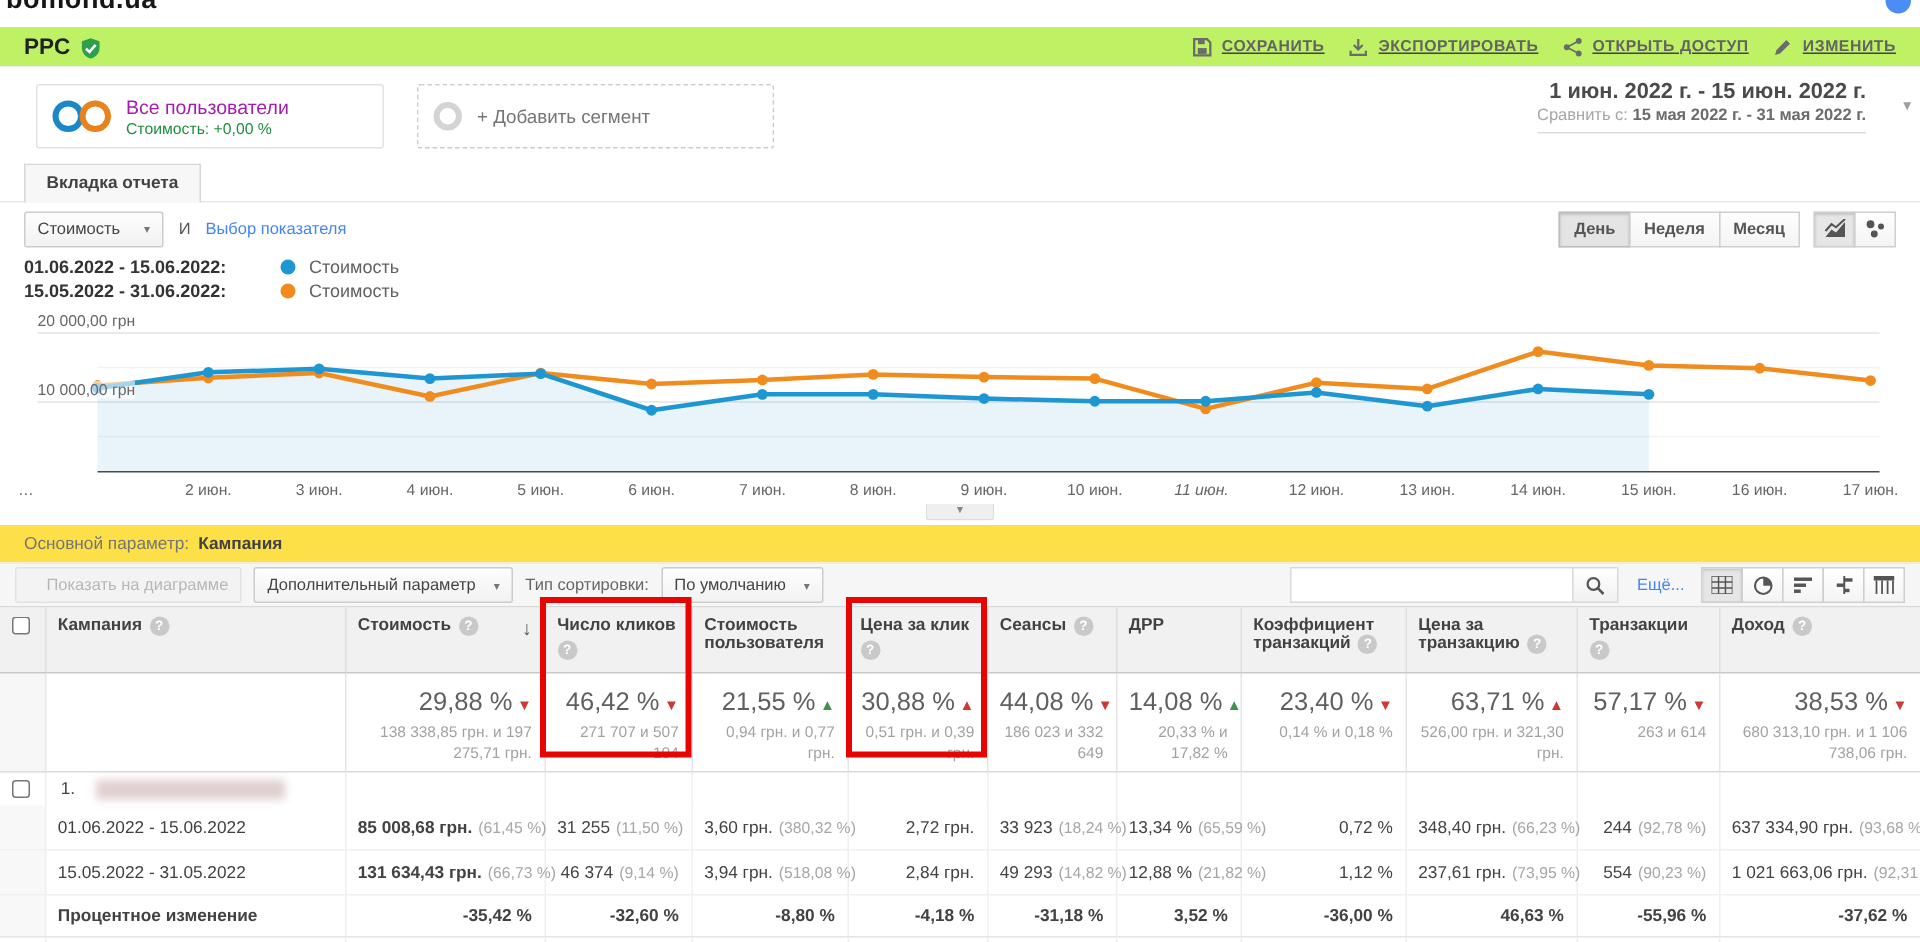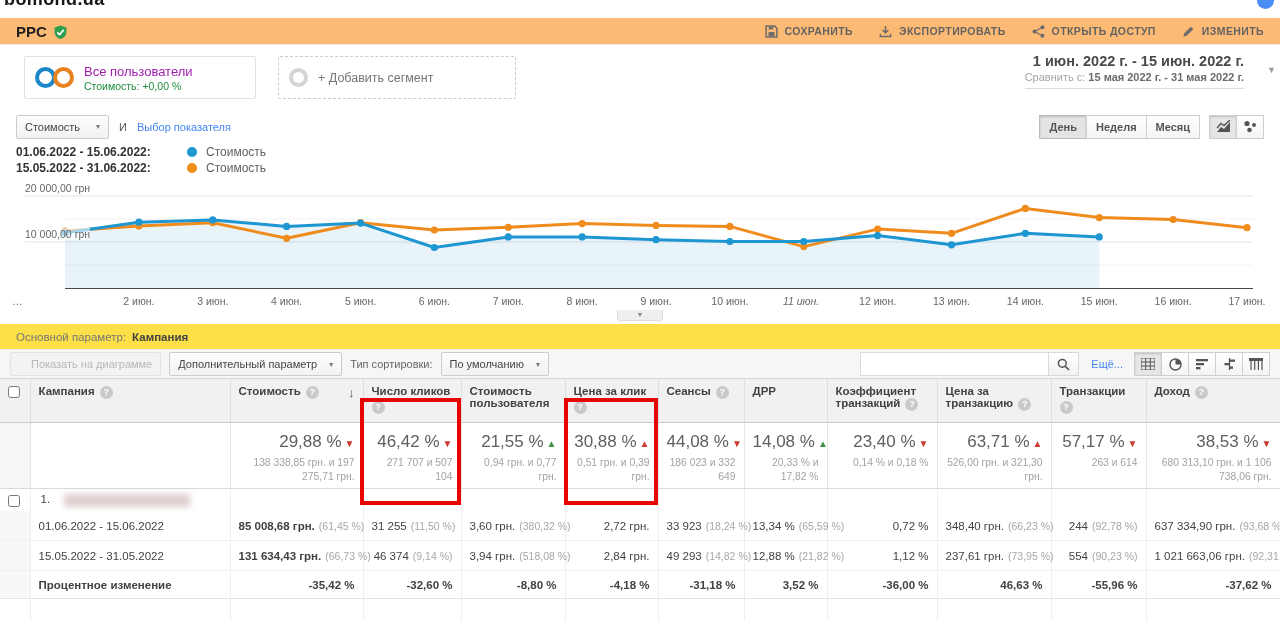--- a/index.html
+++ b/index.html
@@ -10,24 +10,24 @@
     background:#fff; color:#424242; font-size:12px;
   }
   .page { position:relative; width:1280px; height:628px; overflow:hidden; background:#fff; }
 
   
   .topclip { position:relative; height:18px; background:#fff; overflow:hidden; }
   .clip-text { position:absolute; top:-11px; left:4px; font-size:18px; font-weight:bold; color:#161616; letter-spacing:.4px; }
   .avatar { position:absolute; top:-8px; right:6px; width:17px; height:17px; border-radius:50%; background:#4c8df5; }
 
   
-  .appbar { height:27px; background:#fdba74; display:flex; align-items:center; padding:0 16px; border-bottom:1px solid #ededed; }
+  .appbar { height:27px; background:#bef264; display:flex; align-items:center; padding:0 16px; border-bottom:1px solid #ededed; }
   .report-title { font-size:15px; font-weight:bold; color:#212121; margin-right:6px; }
   .badge { display:inline-flex; margin-top:2px; }
-  .actions { margin-left:auto; display:flex; gap:26px; align-items:center; }
+  .actions { margin-left:auto; display:flex; gap:16px; align-items:center;text-decoration:underline; }
   .action { display:flex; align-items:center; gap:7px; background:none; border:none; padding:0; cursor:pointer;
             font-family:inherit; font-size:10.5px; font-weight:bold; color:#636363; letter-spacing:.4px; }
   .action svg { display:block; }
 
   
   .seg-row { position:relative; height:64px; padding:11px 0 0 24px; display:flex; gap:22px; background:#fff; }
   .seg-card { width:232px; height:43px; border:1px solid #e2e2e2; border-radius:2px; background:#fff;
               display:flex; align-items:center; padding:0 10px; gap:10px; cursor:pointer; }
   .seg-card.add { width:238px; border:1px dashed #cbcbcb; }
   .rings { display:flex; align-items:center; }
@@ -220,20 +220,23 @@
       <span class="date-inner">
         <div class="date-primary">1 июн. 2022 г. - 15 июн. 2022 г.</div>
         <div class="date-compare">
           <span>Сравнить с:</span> <b>15 мая 2022 г. - 31 мая 2022 г.</b>
         </div>
       </span>
       <span class="date-caret">▼</span>
     </div>
   </div>
 
+  <div class="tabbar">
+    <span class="tab">Вкладка отчета</span>
+  </div>
 
   <div class="controls">
     <button class="select-btn">
       <span>Стоимость</span>
       <span class="caret">▾</span>
     </button>
     <span class="conj">и</span>
     <a class="blue-link">Выбор показателя</a>
     <div class="right-controls">
       <div class="gran">

